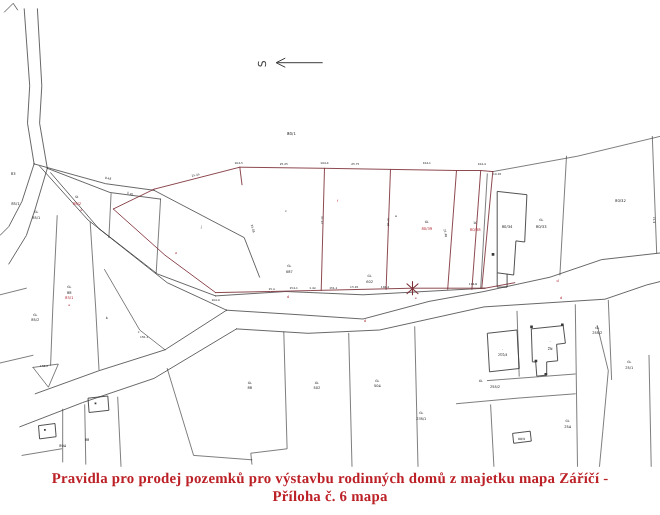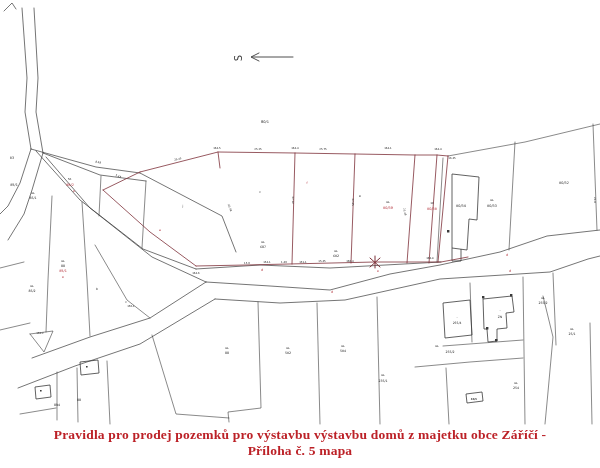--- a/index.html
+++ b/index.html
@@ -203,16 +203,16 @@
         <text x="196" y="274" font-size="2.6" text-anchor="middle" fill="#222222">164-6</text>
         <text x="292" y="200" font-size="2.6" text-anchor="middle" fill="#222222" transform="rotate(90 292 200)">37.12</text>
         <text x="352" y="202" font-size="2.6" text-anchor="middle" fill="#222222" transform="rotate(90 352 202)">37.85</text>
         <text x="404" y="212" font-size="2.6" text-anchor="middle" fill="#222222" transform="rotate(78 404 212)">21.48</text>
         <text x="229" y="208" font-size="2.6" text-anchor="middle" fill="#222222" transform="rotate(72 229 208)">25.48</text>
         <text x="594" y="200" font-size="2.6" text-anchor="middle" fill="#222222" transform="rotate(90 594 200)">21.0</text>
       </g>
   </svg>
 
   <div class="caption">
-    <div>Pravidla pro prodej pozemků pro výstavbu výstavbu domů z majetku obce Záříčí -</div>
-    <div>Příloha č. 5 mapa</div>
+    <div>Pravidla pro prodej pozemků pro výstavbu rodinných domů z majetku mapa Záříčí -</div>
+    <div>Příloha č. 6 mapa</div>
   </div>
 </div>
 
 </body></html>

